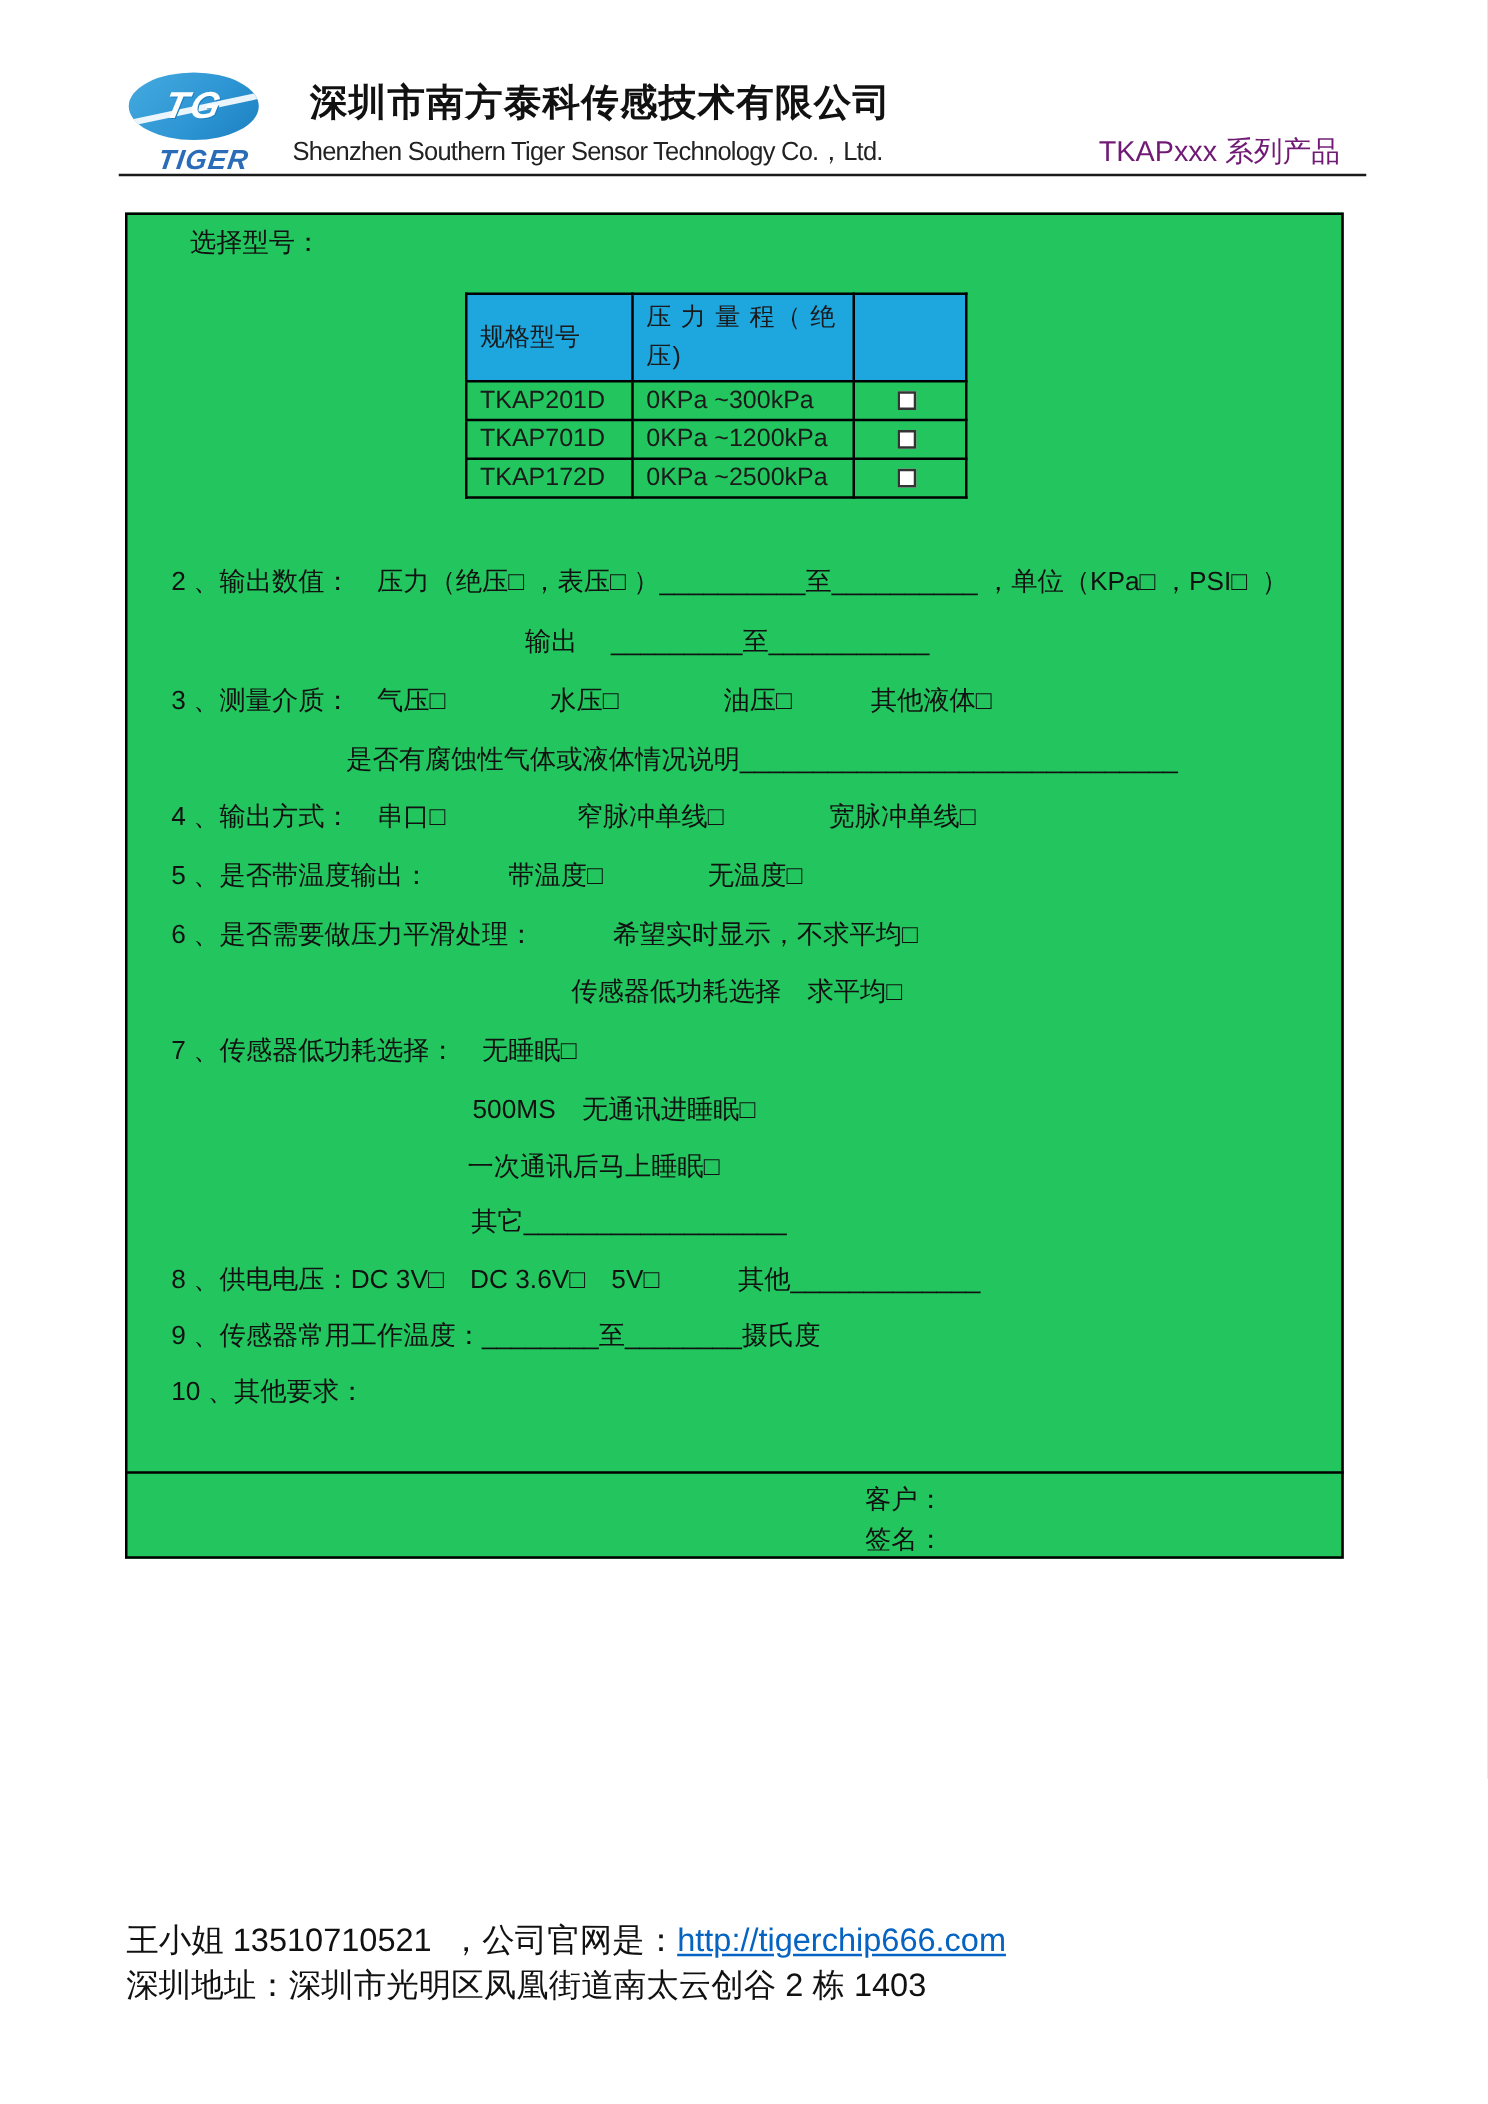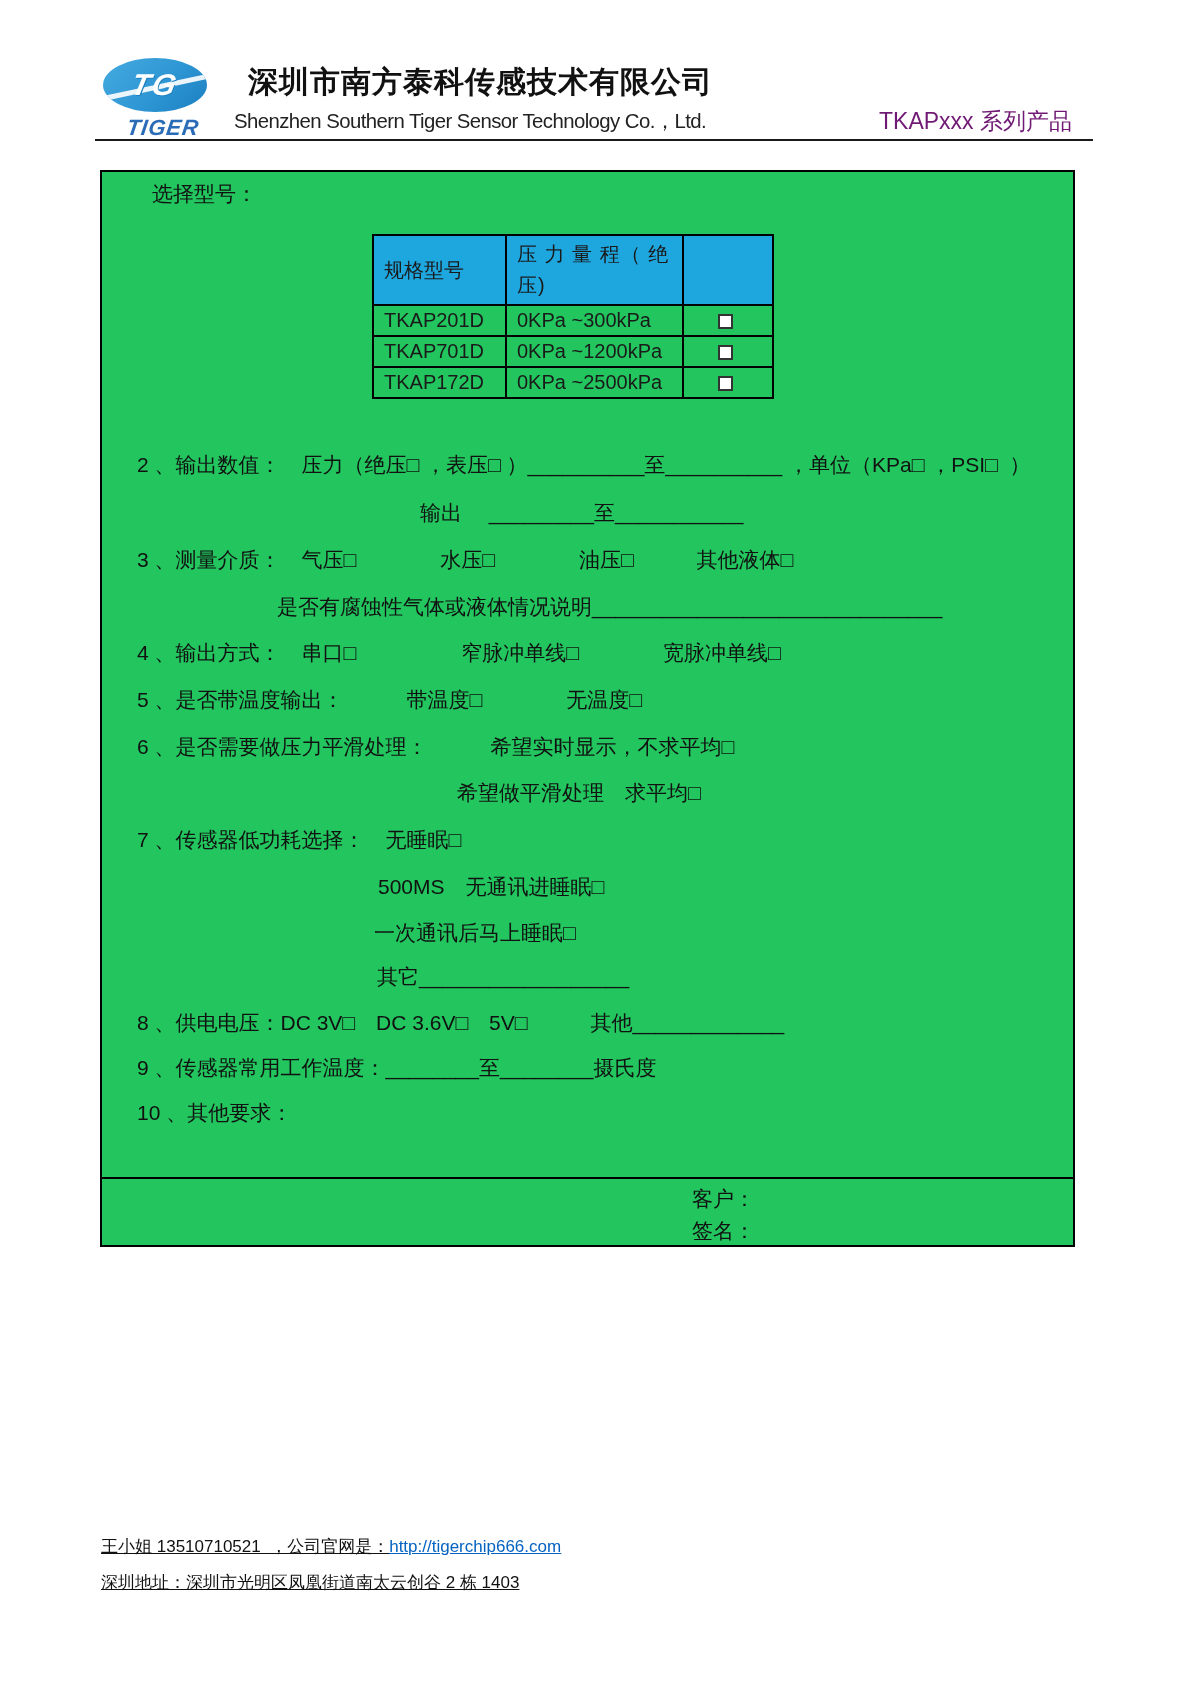--- a/index.html
+++ b/index.html
@@ -75,21 +75,21 @@
   .checkbox {
     display: inline-block; width: 15px; height: 15px;
     border: 2px solid #333333; background: #ffffff; vertical-align: middle;
     margin-left: 24px;
   }
 
   
   .sig-divider { position: absolute; left: -2px; top: 1005px; width: 975px; height: 2px; background: #000000; }
 
   
-  .footer-line { position: absolute; font-size: 17px; color: #111111; white-space: pre; text-decoration: underline; }
+  .footer-line { position: absolute; font-size: 26px; color: #111111; white-space: pre; }
   .site-link { color: #0563c1; text-decoration: underline; cursor: pointer; }
 </style>
 </head>
 <body>
 
 <div class="page">
 
   <div class="logo">
     <div class="logo-ellipse">
       <span class="logo-tg">TG</span>
@@ -137,21 +137,21 @@
       </tbody>
     </table>
 
     <div class="fline" style="left:35px; top:279px;">2 、输出数值：　压力（绝压□ ，表压□ ）__________至__________ ，单位（KPa□ ，PSI□  ）</div>
     <div class="fline" style="left:318px; top:327px;">输出　 _________至___________</div>
     <div class="fline" style="left:35px; top:374px;">3 、测量介质：　气压□　　　　水压□　　　　油压□　　　其他液体□</div>
     <div class="fline" style="left:175px; top:421px;">是否有腐蚀性气体或液体情况说明______________________________</div>
     <div class="fline" style="left:35px; top:467px;">4 、输出方式：　串口□　　　　　窄脉冲单线□　　　　宽脉冲单线□</div>
     <div class="fline" style="left:35px; top:514px;">5 、是否带温度输出：　　　带温度□　　　　无温度□</div>
     <div class="fline" style="left:35px; top:561px;">6 、是否需要做压力平滑处理：　　　希望实时显示，不求平均□</div>
-    <div class="fline" style="left:355px; top:607px;">希望做平滑处理　求平均□</div>
+    <div class="fline" style="left:355px; top:607px;">传感器低功耗选择　求平均□</div>
     <div class="fline" style="left:35px; top:654px;">7 、传感器低功耗选择：　无睡眠□</div>
     <div class="fline" style="left:276px; top:701px;">500MS　无通讯进睡眠□</div>
     <div class="fline" style="left:272px; top:747px;">一次通讯后马上睡眠□</div>
     <div class="fline" style="left:275px; top:791px;">其它__________________</div>
     <div class="fline" style="left:35px; top:837px;">8 、供电电压：DC 3V□　DC 3.6V□　5V□　　　其他_____________</div>
     <div class="fline" style="left:35px; top:882px;">9 、传感器常用工作温度：________至________摄氏度</div>
     <div class="fline" style="left:35px; top:927px;">10 、其他要求：</div>
 
     <div class="sig-divider"></div>
     <div class="fline" style="left:590px; top:1013px;">客户：</div>

